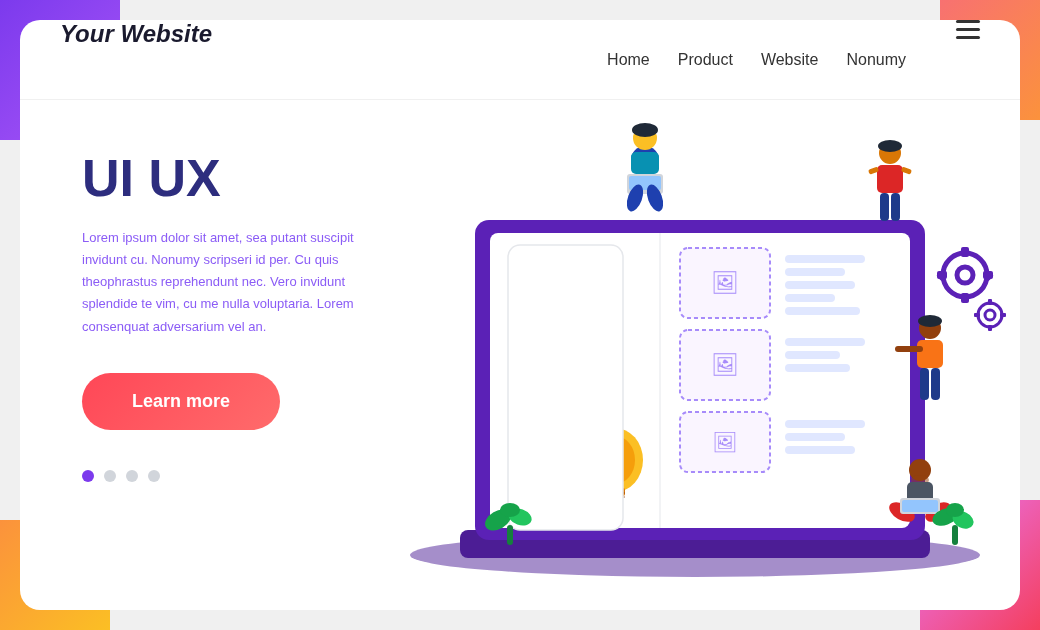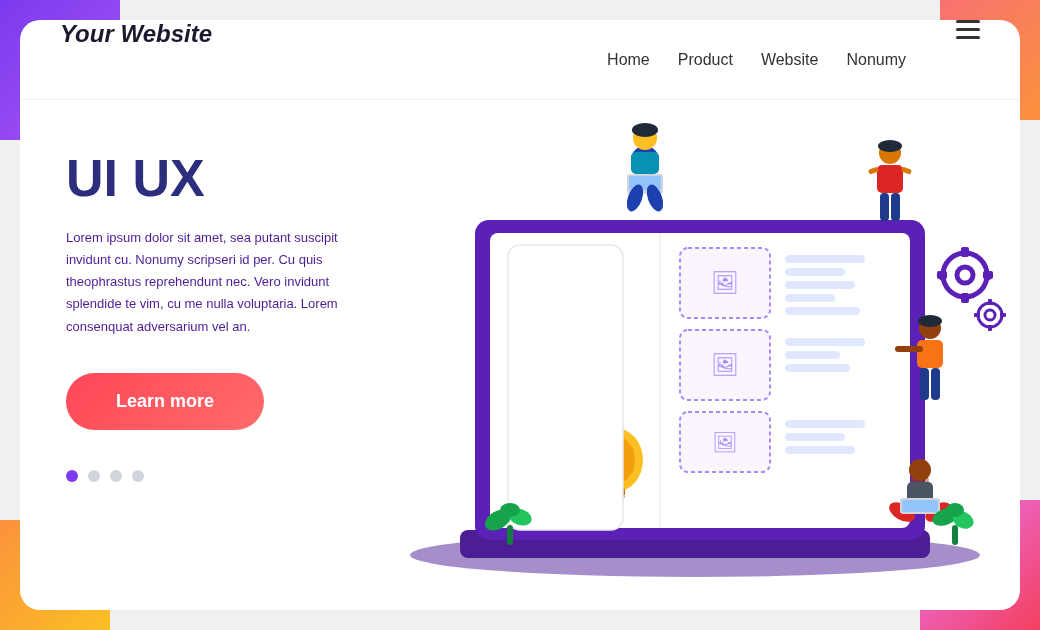--- a/index.html
+++ b/index.html
@@ -107,33 +107,33 @@
 
     
     .main {
       display: flex;
       height: calc(590px - 80px);
     }
 
     
     .left {
       width: 380px;
-      padding: 50px 40px 40px 46px;
+      padding: 50px 40px 40px 62px;
       flex-shrink: 0;
     }
     .hero-title {
       font-size: 52px;
       font-weight: 900;
       color: #2d2d7e;
       line-height: 1.1;
       margin-bottom: 20px;
     }
     .hero-body {
       font-size: 13px;
-      color: #4c1d95;
+      color: #8b5cf6;
       line-height: 1.7;
       margin-bottom: 35px;
       max-width: 280px;
     }
     .learn-btn {
       background: linear-gradient(135deg, #ff4757, #ff6b6b);
       color: white;
       border: none;
       padding: 18px 50px;
       border-radius: 50px;

